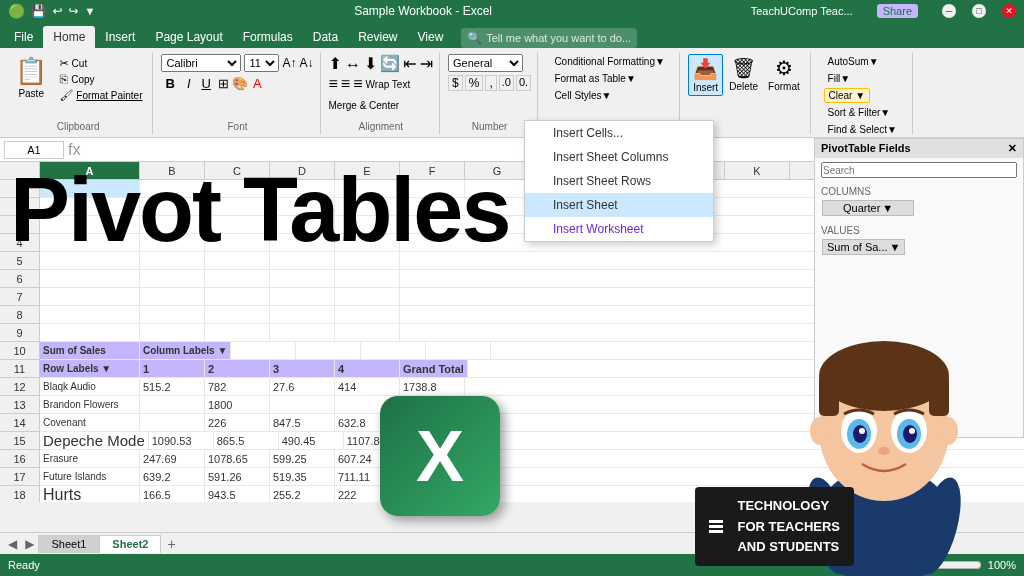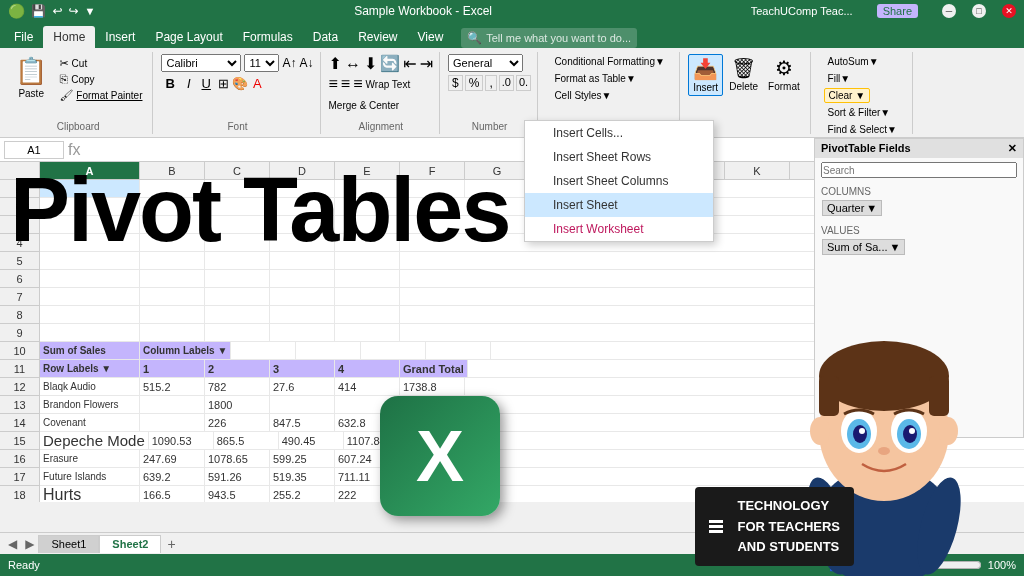--- a/index.html
+++ b/index.html
@@ -226,21 +226,21 @@
       font-size: 11px;
       display: flex;
       justify-content: space-between;
     }
     .pf-section { padding: 4px 6px; font-size: 10px; color: #666; }
     .pf-columns { padding: 4px 6px; }
     .pf-col-label { font-size: 10px; color: #666; margin-bottom: 2px; }
     .pf-col-item {
       background: #ddd;
       border: 1px solid #bbb;
-      padding: 1px 4px;
+      padding: 1px 20px;
       font-size: 11px;
       display: inline-flex;
       align-items: center;
       gap: 2px;
       margin: 1px;
     }
     .pf-values { padding: 4px 6px; }
     .pf-val-item {
       background: #ddd;
       border: 1px solid #bbb;
@@ -736,24 +736,24 @@
     </div>
   </div>
 </div>
 
 <div class="pivot-overlay" style="top:160px; pointer-events:none;">
   <div class="pivot-title">Pivot Tables</div>
 </div>
 
 <div class="dropdown-menu">
   <div class="dropdown-item">Insert Cells...</div>
+  <div class="dropdown-item">Insert Sheet Columns</div>
   <div class="dropdown-item">Insert Sheet Rows</div>
-  <div class="dropdown-item">Insert Sheet Columns</div>
   <div class="dropdown-item highlighted">Insert Sheet</div>
-  <div class="dropdown-item" style="color:#be185d;">Insert Worksheet</div>
+  <div class="dropdown-item" style="color:#6d28d9;">Insert Worksheet</div>
 </div>
 
 <div class="pivot-fields-panel">
   <div class="pf-header">
     <span>PivotTable Fields</span>
     <span>✕</span>
   </div>
   <div class="pf-section">
     <input type="text" style="width: 100%; font-size: 10px; height: 16px;" placeholder="Search">
   </div>

